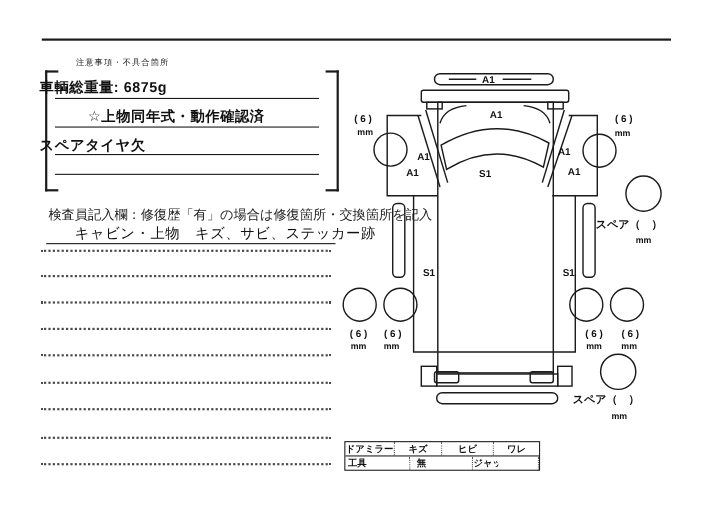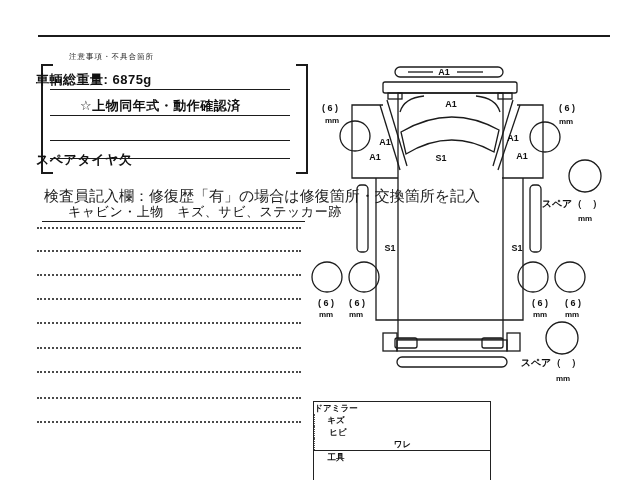--- a/index.html
+++ b/index.html
@@ -8,33 +8,33 @@
     font-family:"Liberation Sans","DejaVu Sans",sans-serif;color:#111;
   }
   .abs{position:absolute;}
   .top-rule{left:38px;top:35px;width:572px;height:2px;background:#1b1b1b;}
   .notes-label{left:69px;top:52px;font-size:7.5px;color:#222;letter-spacing:1px;white-space:nowrap;}
   
   .bracket{top:64px;width:10px;height:106px;}
   .bracket.left{left:41px;border-left:2px solid #1b1b1b;border-top:2px solid #1b1b1b;border-bottom:2px solid #1b1b1b;}
   .bracket.right{left:296px;border-right:2px solid #1b1b1b;border-top:2px solid #1b1b1b;border-bottom:2px solid #1b1b1b;}
   .note-text{left:36px;font-size:13px;font-weight:bold;white-space:nowrap;letter-spacing:0.5px;}
-  .nt1{top:71px;} .nt2{top:97px;margin-left:44px;} .nt3{top:123px;margin-top:28px;}
+  .nt1{top:71px;} .nt2{top:97px;margin-left:44px;} .nt3{top:123px;}
   .note-rule{left:50px;width:240px;height:1px;background:#1b1b1b;}
   .nr1{top:89px;} .nr2{top:115px;} .nr3{top:140px;} .nr4{top:158px;}
-  .inspector-instruction{left:44px;top:187px;font-size:15px;color:#222;white-space:nowrap;}
+  .inspector-instruction{left:44px;top:187px;font-size:12px;color:#222;white-space:nowrap;}
   .inspector-finding{left:68px;top:203px;font-size:13px;font-weight:normal;white-space:nowrap;letter-spacing:0.5px;}
   .finding-rule{left:42px;top:221px;width:263px;height:1px;background:#1b1b1b;}
   .dl{left:37px;width:264px;height:0;border-top:2px dotted #4a4a4a;}
   .dl1{top:227px;} .dl2{top:250px;} .dl3{top:274px;} .dl4{top:298px;} .dl5{top:322px;}
   .dl6{top:347px;} .dl7{top:371px;} .dl8{top:397px;} .dl9{top:421px;}
   .truck-svg{left:310px;top:55px;}
   
   .equip-table{left:313px;top:401px;width:176px;border:1.5px solid #222;font-size:8.5px;font-weight:bold;}
-  .et-row{display:flex;flex-direction:column;}
+  .et-row{display:flex;}
   .et-row.r2{border-top:1.5px solid #222;gap:36px;}
   .et-cell{height:12px;line-height:12px;text-align:center;border-left:1.5px dotted #555;overflow:hidden;white-space:nowrap;}
   .et-cell.first{border-left:none;}
   .cw1{width:44px;} .cw2{width:42px;} .cw3{width:46px;} .cw4{flex:1;}
   svg text{font-family:"Liberation Sans","DejaVu Sans",sans-serif;font-weight:bold;fill:#111;}
   .t9{font-size:9px;} .t8{font-size:8px;} .t10{font-size:10px;}
 </style>
 </head>
 <body>
 

